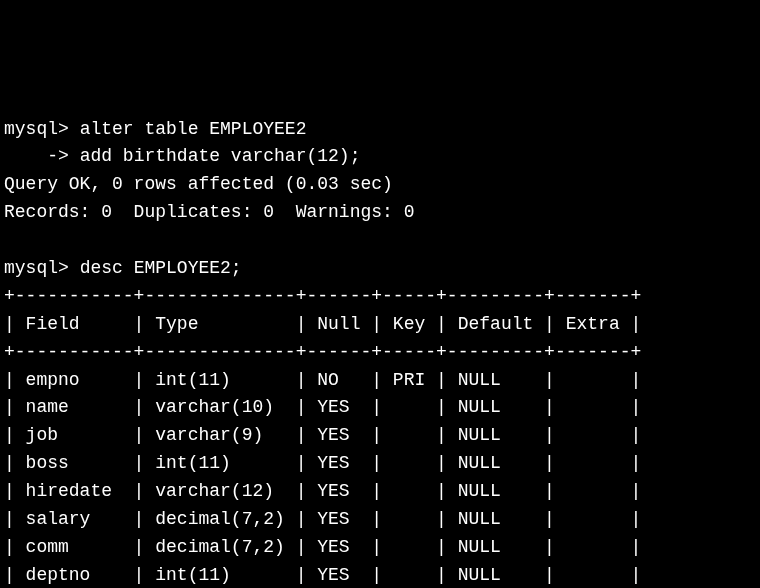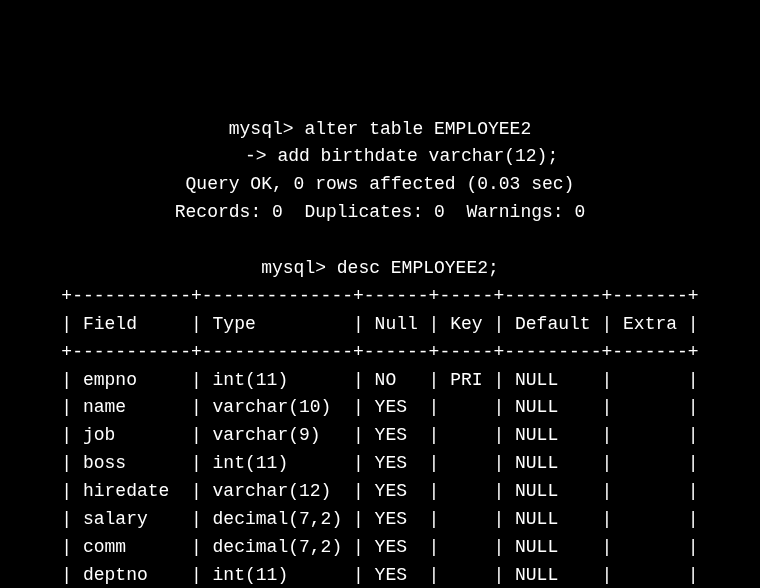--- a/index.html
+++ b/index.html
@@ -1,19 +1,18 @@
 <!DOCTYPE html>
 <html><head>
   <meta charset="utf-8">
   <style>
     * {
       margin: 0;
       padding: 0;
       box-sizing: border-box;
-      text-align: center;
     }
     body {
       background: #000;
       color: #fff;
       font-family: 'Consolas', 'Courier New', monospace;
       font-size: 18px;
       line-height: 1.55;
       padding: 4px 4px;
       white-space: pre;
       width: 760px;

